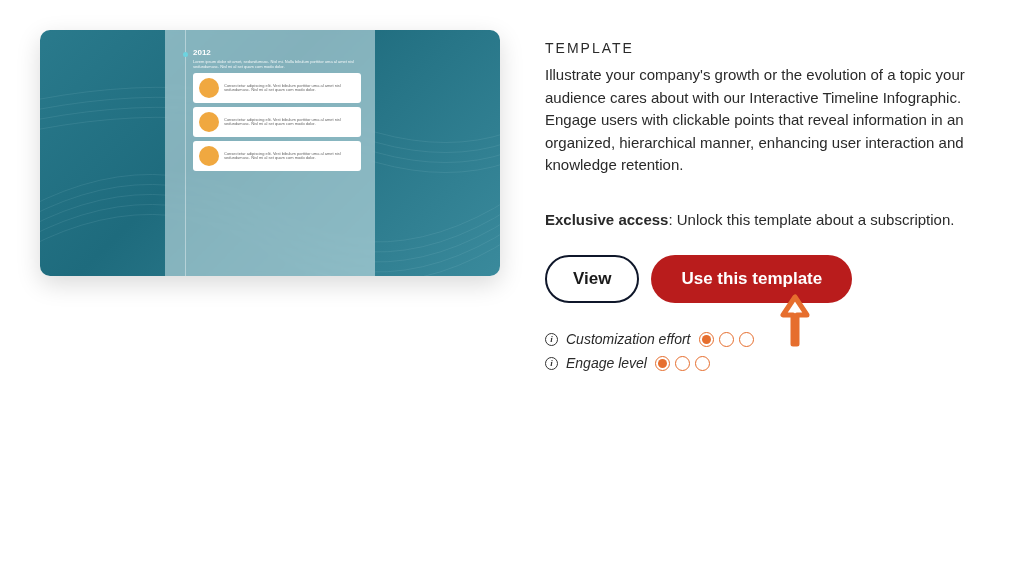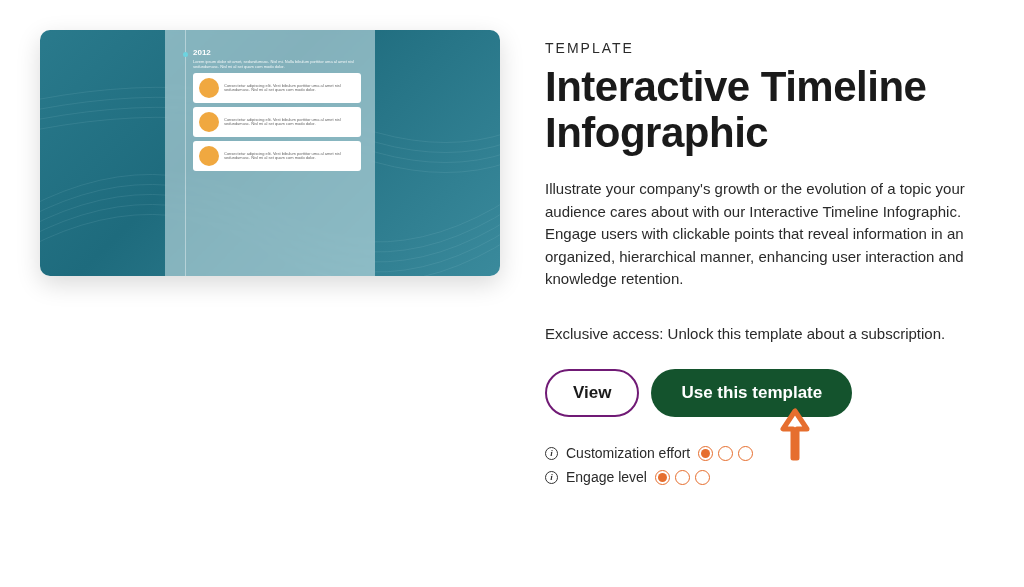--- a/index.html
+++ b/index.html
@@ -145,44 +145,44 @@
       line-height: 1.5;
       margin-bottom: 32px;
     }
     .access-note {
       font-size: 15px;
       color: #2a2a2a;
       line-height: 1.5;
       margin-bottom: 24px;
     }
     .access-note strong {
-      font-weight: 400;
+      font-weight: 700;
     }
     .button-row {
       display: flex;
       gap: 12px;
       margin-bottom: 28px;
       position: relative;
     }
     .btn {
       padding: 12px 26px;
       border-radius: 28px;
       font-size: 17px;
       font-weight: 700;
       cursor: pointer;
       border: none;
       font-family: inherit;
     }
     .btn-outline {
       background: #ffffff;
-      border: 2px solid #701a75;
+      border: 2px solid #0f172a;
       color: #1a1a1a;
     }
     .btn-dark {
-      background: #14532d;
+      background: #b91c1c;
       color: #ffffff;
       padding: 12px 30px;
     }
     .cursor-arrow {
       position: absolute;
       left: 228px;
       top: 36px;
       pointer-events: none;
     }
     .metric-row {
@@ -201,20 +201,21 @@
       justify-content: center;
       font-size: 9px;
       font-weight: 700;
       color: #333;
       font-style: italic;
       font-family: serif;
     }
     .metric-label {
       font-size: 14px;
       color: #2a2a2a;
+      font-style: italic;
     }
     .rating-dots {
       display: flex;
       gap: 5px;
     }
     .dot {
       width: 15px;
       height: 15px;
       border: 1.5px solid #e66e2e;
       border-radius: 50%;
@@ -268,21 +269,20 @@
           <span></span>
             <span></span>
             <span></span>
         </div>
       </div>
     </div>
   </div>
 
   <div class="details-panel">
     <div class="category-label">TEMPLATE</div>
-    <h1 class="title">Interactive Timeline Infographic</h1>
     <p class="description">Illustrate your company's growth or the evolution of a topic your audience cares about with our Interactive Timeline Infographic. Engage users with clickable points that reveal information in an organized, hierarchical manner, enhancing user interaction and knowledge retention.</p>
     <p class="access-note">
       <strong>Exclusive access</strong><span>: Unlock this template about a subscription.</span>
     </p>
     <div class="button-row">
       <button class="btn btn-outline">View</button>
       <button class="btn btn-dark">Use this template</button>
       <svg class="cursor-arrow" width="46" height="56" viewBox="0 0 46 56">
         <path d="M 22 3 L 22 32 L 12 32 L 24 50 L 36 32 L 26 32 L 26 3 Z" fill="#ffffff" stroke="#e66e2e" stroke-width="5" stroke-linejoin="round" transform="rotate(180 23 28)"></path>
       </svg>

